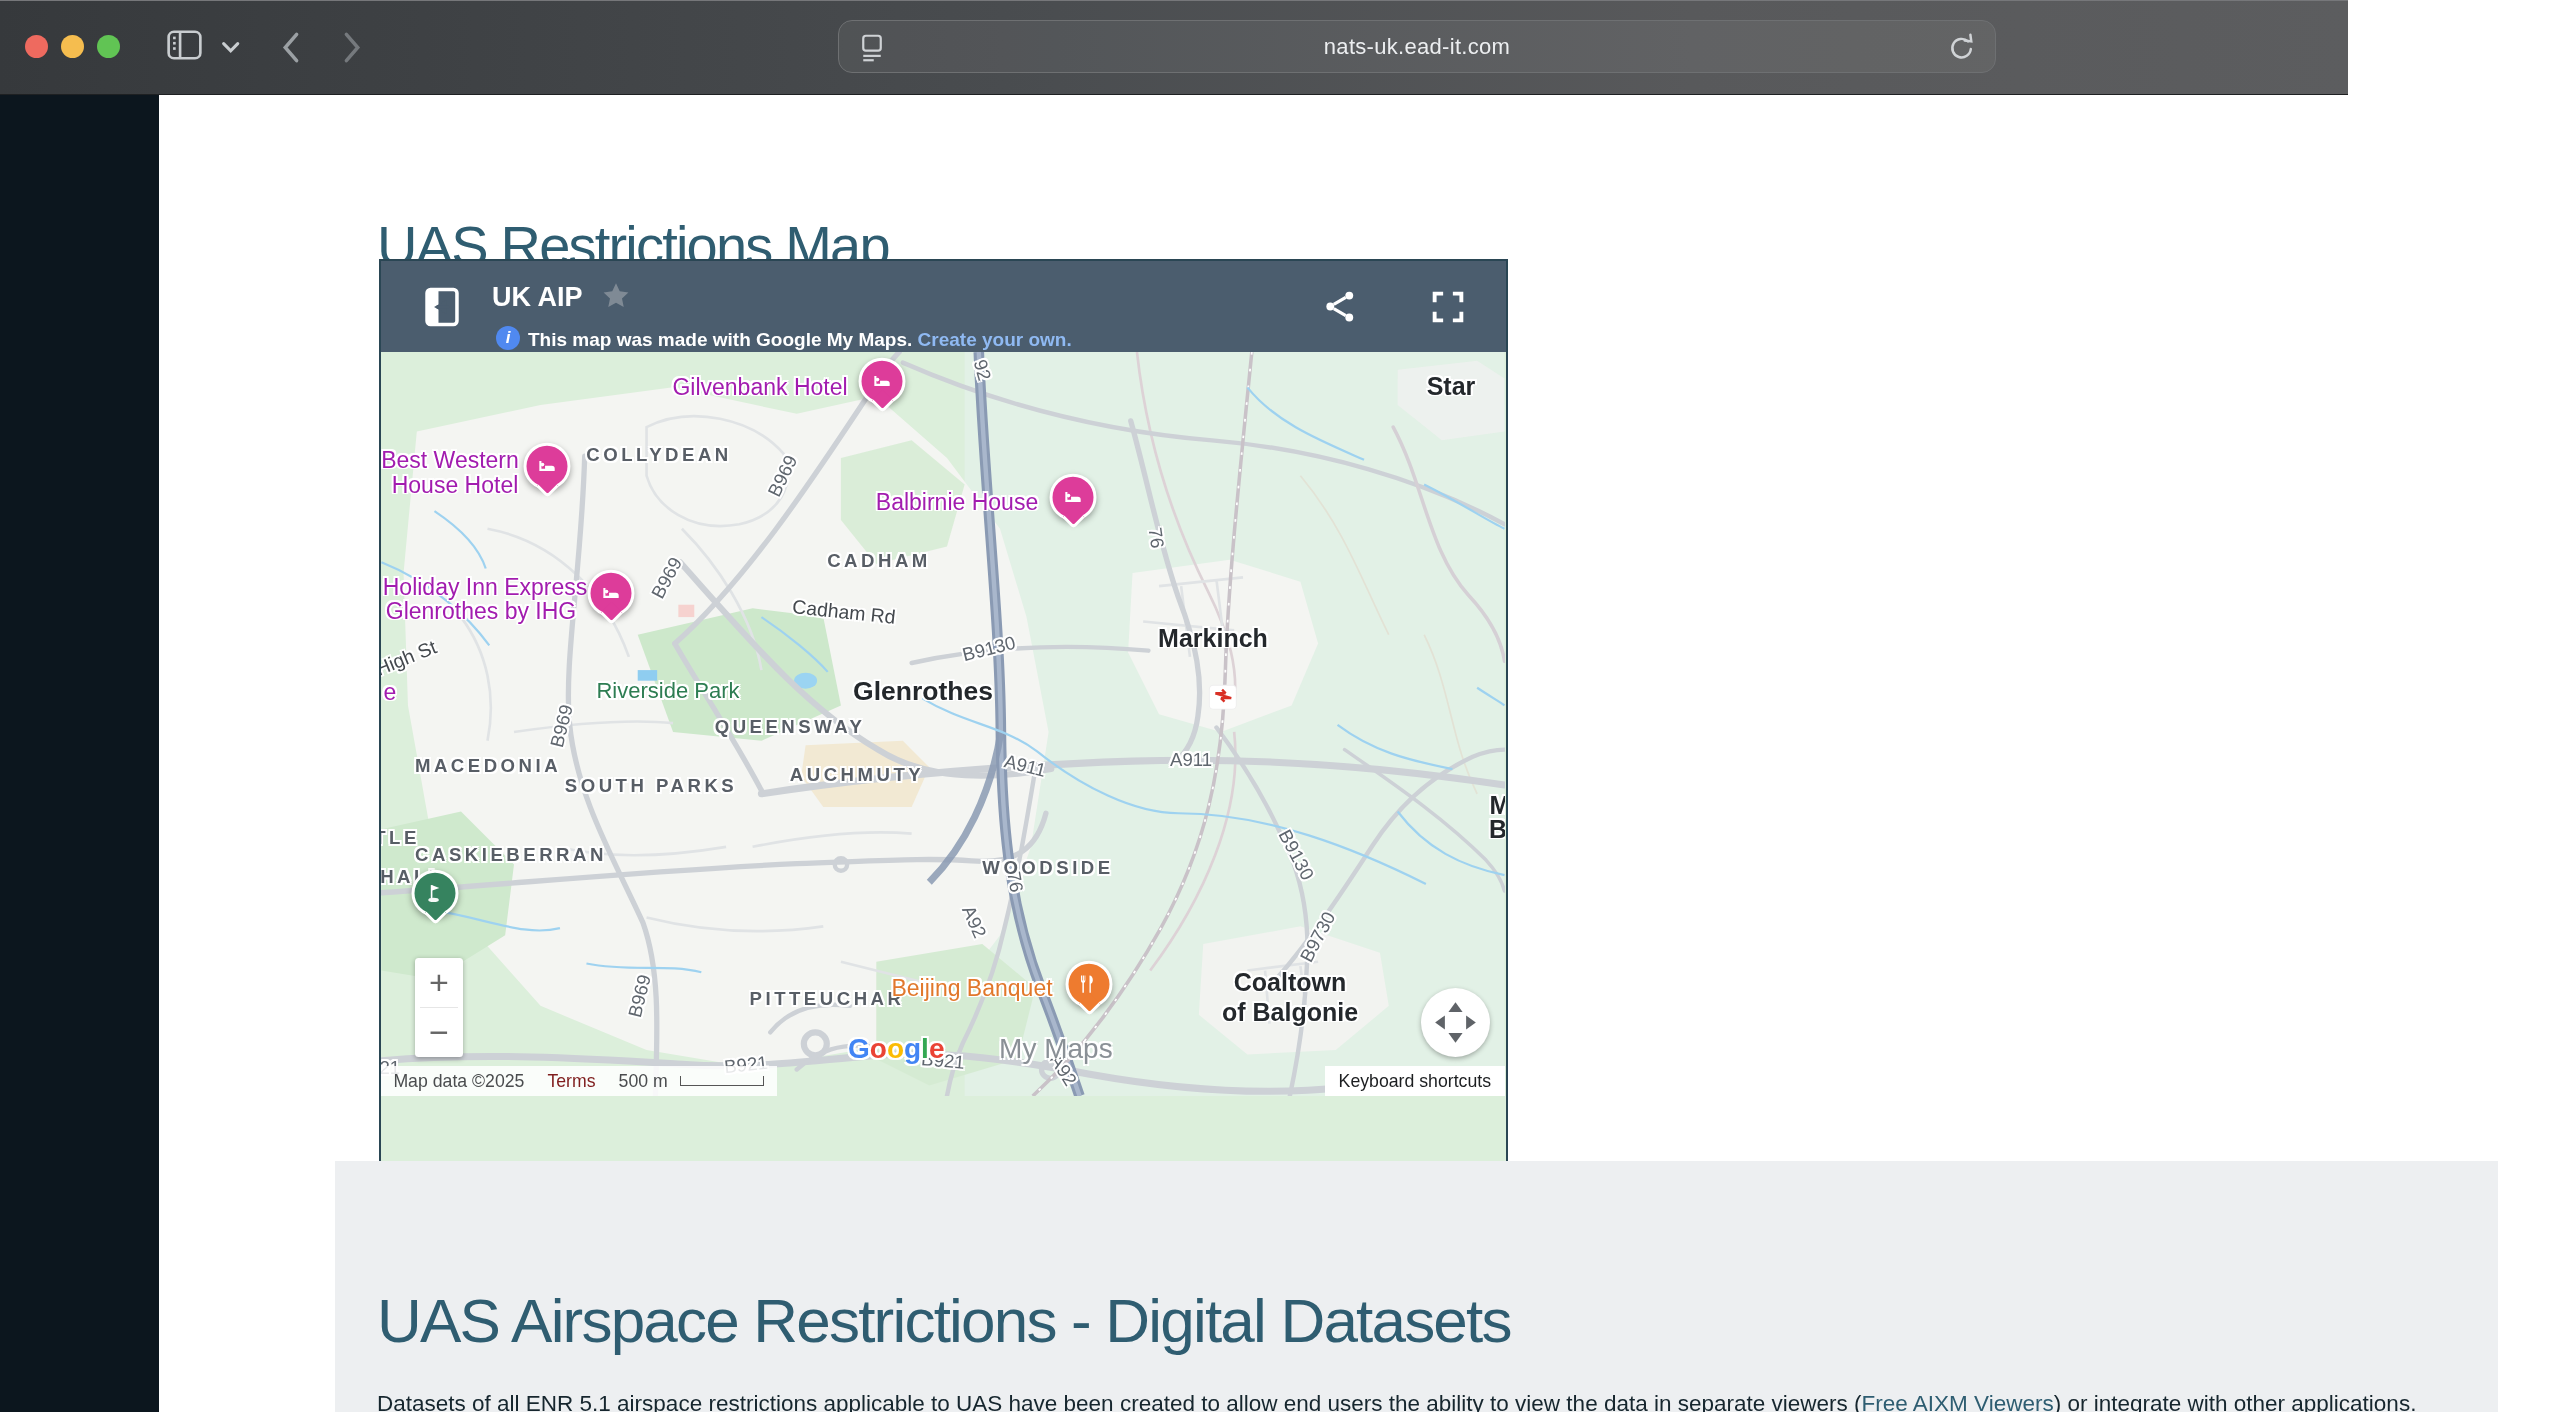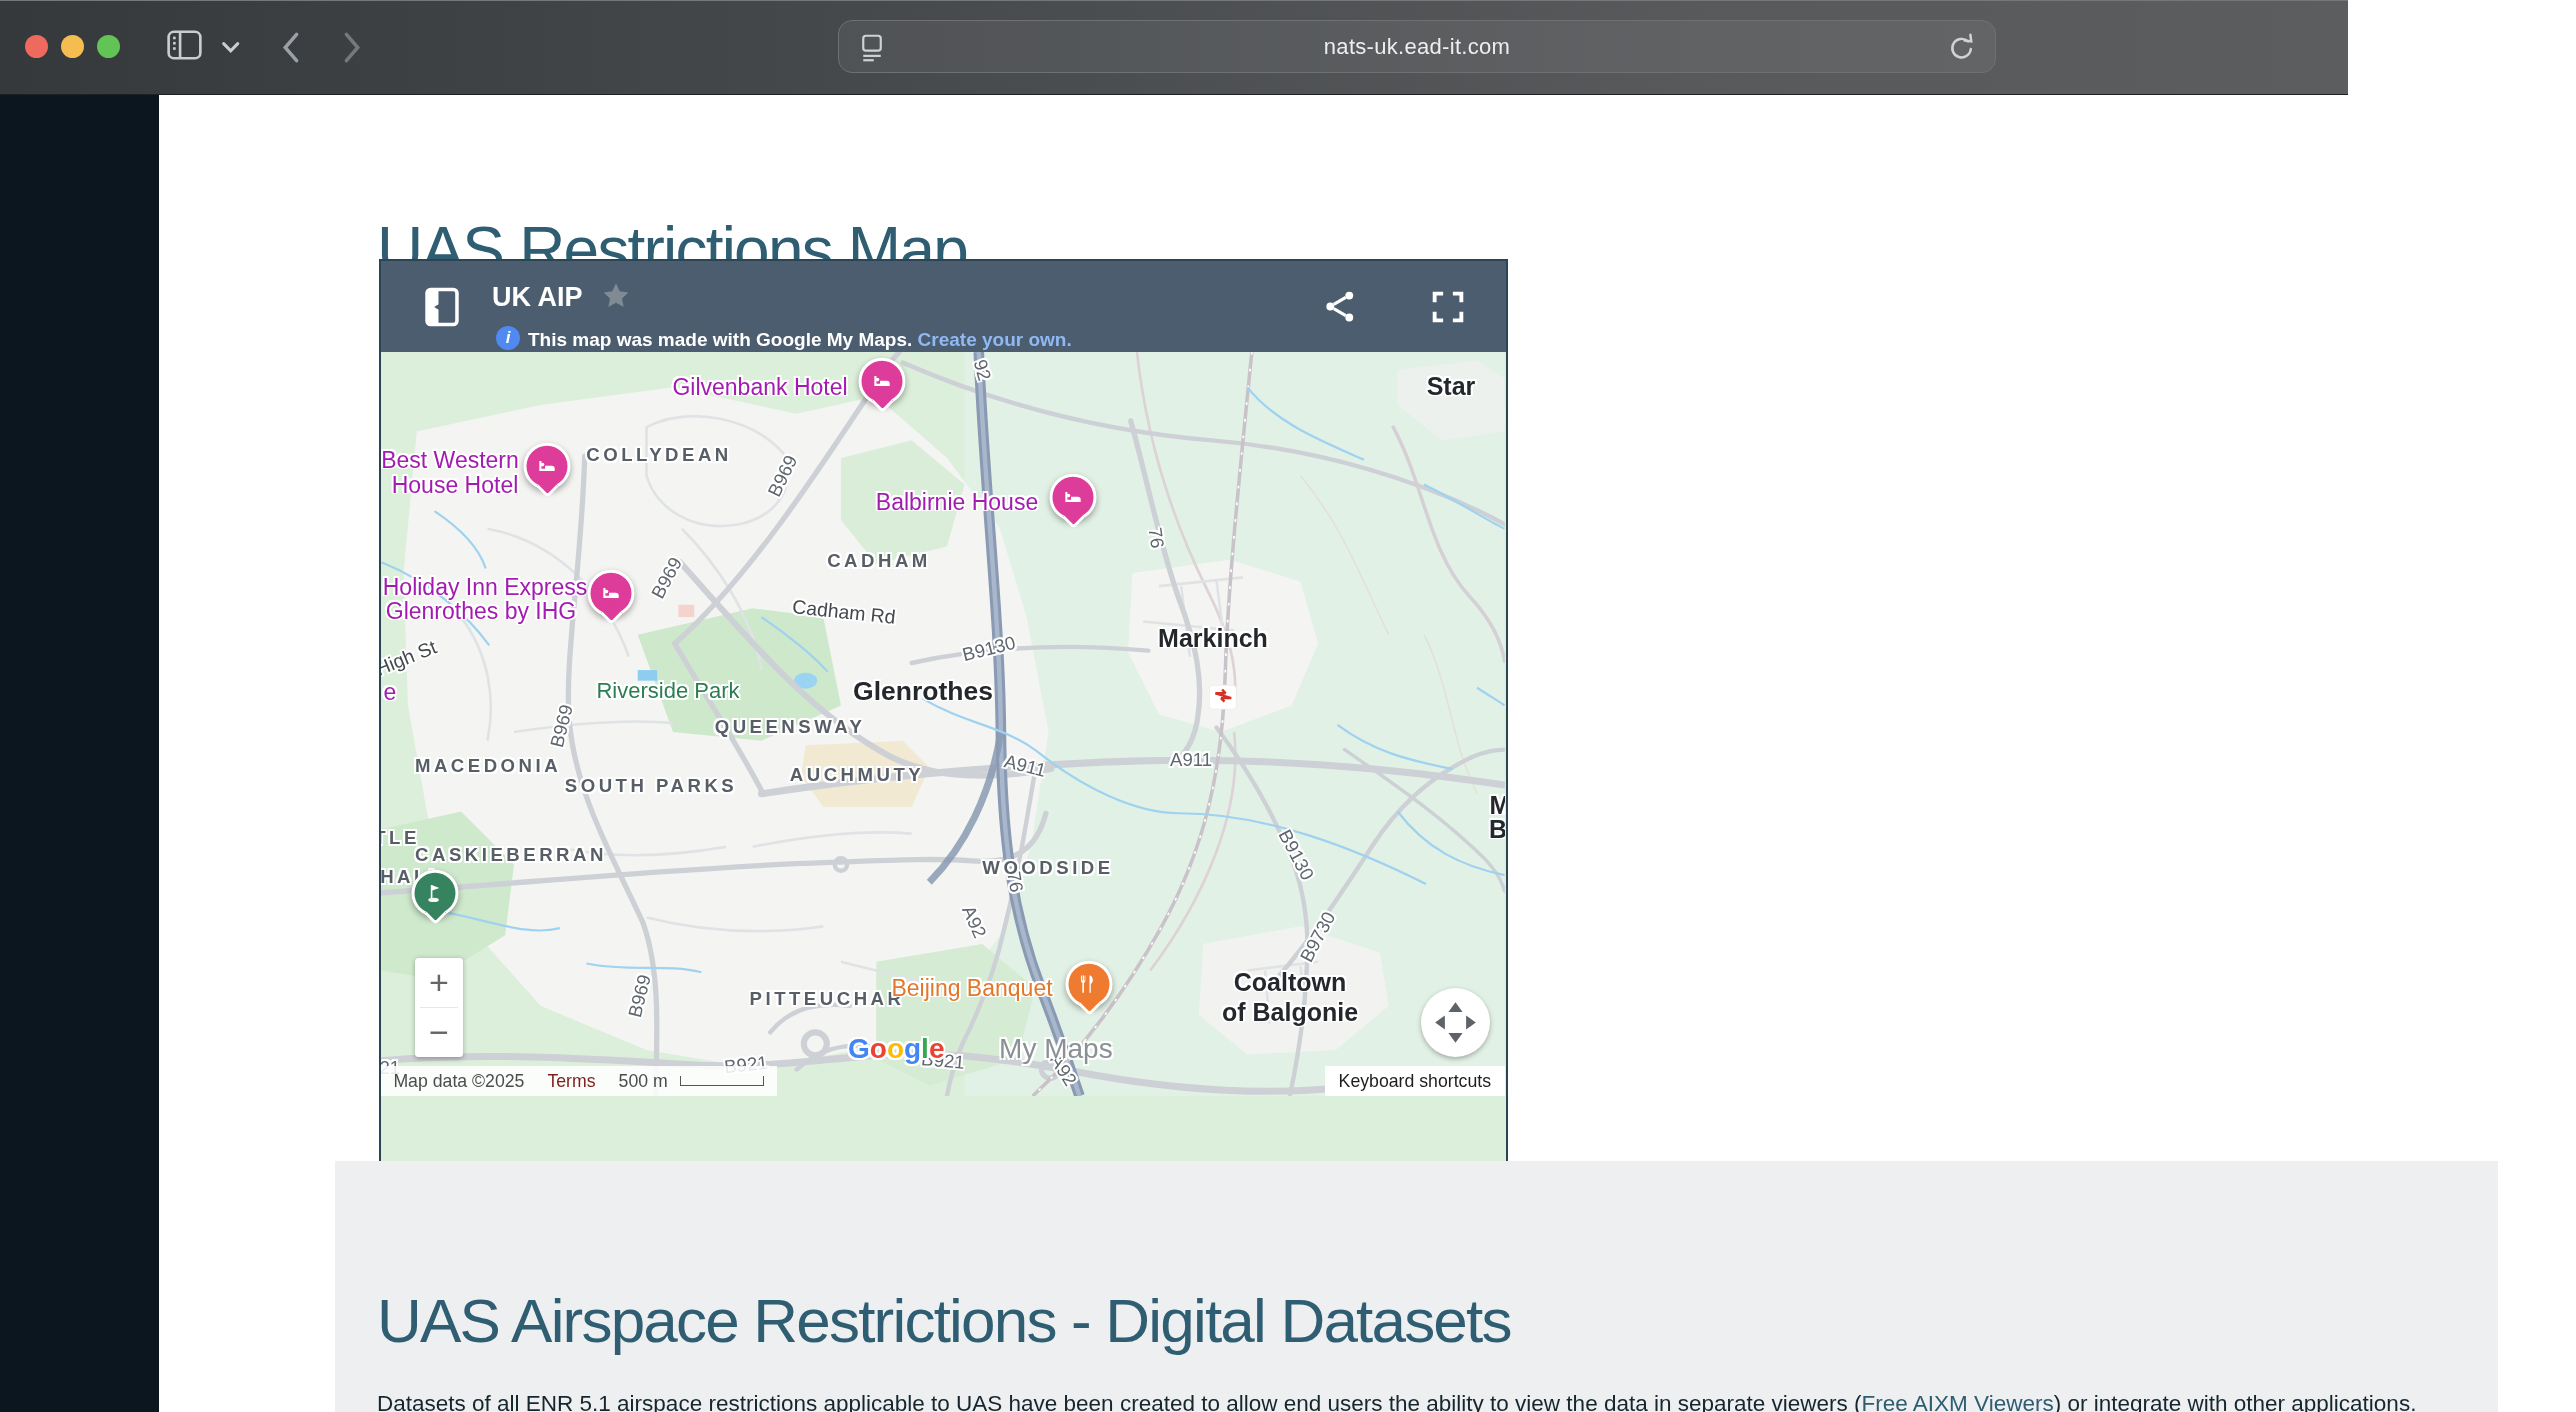--- a/index.html
+++ b/index.html
@@ -16,21 +16,21 @@
   .tbicon{position:absolute;top:26.5px;color:#c3c7ca;}
   .urlbar{position:absolute;left:838px;top:19.4px;width:1158px;height:53px;border-radius:14px;
     background:rgba(255,255,255,0.055);border:1.3px solid #6e7072;box-sizing:border-box;
     display:flex;align-items:center;justify-content:center;}
   .urltext{color:#eceef0;font-size:22px;letter-spacing:0.3px;}
   .urlbar .lefticon{position:absolute;left:19.4px;top:11.5px;}
   .urlbar .righticon{position:absolute;right:17.7px;top:10.6px;}
   
   .leftstrip{position:absolute;left:0;top:95px;width:159px;height:1318px;background:#0c161e;}
   .content{position:absolute;left:159px;top:95px;width:2417px;height:1318px;background:#fff;}
-  .h1{position:absolute;left:218px;top:118px;font-size:64px;font-weight:500;letter-spacing:-1.8px;color:#2f5d71;}
+  .h1{position:absolute;left:218px;top:118px;font-size:56px;font-weight:500;letter-spacing:-1.8px;color:#2f5d71;}
   .subtitle{position:absolute;left:220px;top:201px;font-size:22.5px;color:#13242d;}
   
   .mapframe{position:absolute;left:220px;top:164px;width:1129px;height:1044px;box-sizing:border-box;
     border:2.7px solid #2a4654;border-bottom:4.4px solid #4796c8;background:#dcefdb;}
   .maphead{position:absolute;left:0;top:0;right:0;height:91px;background:#4b5d6e;z-index:9;}
   .maphead .title{position:absolute;left:111px;top:21px;color:#fff;font-size:27px;font-weight:700;}
   .maphead .infotext{position:absolute;left:147px;top:68px;color:#fff;font-size:19px;font-weight:700;}
   .maphead .createlink{color:#8fb9f2;font-weight:700;}
   .infoicon{position:absolute;left:115px;top:65px;width:24px;height:24px;border-radius:50%;background:#5089f0;
     color:#fff;font-size:17px;font-weight:700;display:flex;align-items:center;justify-content:center;font-style:italic;}

